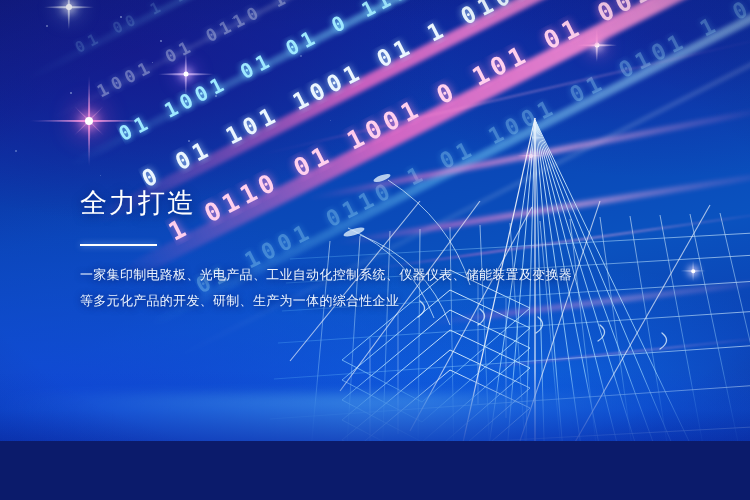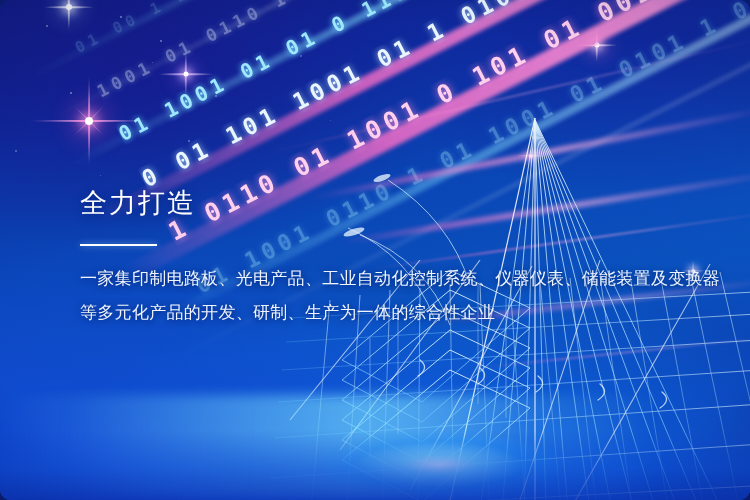--- a/index.html
+++ b/index.html
@@ -1,27 +1,26 @@
 <!DOCTYPE html>
 <html lang="zh"><head>
 <meta charset="utf-8">
 <title>Banner</title>
 <style>
   html,body{margin:0;padding:0;background:#0b1b6b;}
   *{box-sizing:border-box;}
   .stage{
     position:relative;
-    width:750px;height:500px;
+    width:750px;height:441px;
     overflow:hidden;
     font-family:"Liberation Sans","DejaVu Sans",sans-serif;
     background:
       radial-gradient(120% 90% at 8% 96%, #1248d8 0%, rgba(18,72,216,0) 55%),
       radial-gradient(100% 70% at 62% 100%, #0f6ff0 0%, rgba(15,111,240,0) 60%),
       linear-gradient(168deg,#101e86 0%,#0d2a9e 18%,#0a46b6 42%,#0a52bf 62%,#0b41b4 82%,#0f2a9c 100%);
-    border-radius: 11px;
   }
 
   
   .sky{
     position:absolute;inset:0;
     background:
       radial-gradient(60% 55% at 18% 12%, rgba(22,26,140,.85) 0%, rgba(22,26,140,0) 70%),
       radial-gradient(55% 45% at 88% 8%,  rgba(20,30,150,.55) 0%, rgba(20,30,150,0) 72%);
     pointer-events:none;
   }
@@ -114,21 +113,21 @@
     margin-top:14px;
     color:#ffffff;font-size:41px;line-height:1.05;letter-spacing:0px;
     font-weight:700;white-space:nowrap;
     text-shadow:0 3px 14px rgba(0,25,100,.8), 0 0 2px rgba(255,255,255,.4);
   }
   .rule{
     width:77px;height:2px;background:#ffffff;margin:27px 0 16px 0;
     box-shadow:0 0 6px rgba(190,225,255,.6);
   }
   .desc{
-    color:#eef5ff;font-size:17px;line-height:2.0;letter-spacing:.3px;
+    color:#eef5ff;font-size:13px;line-height:2.0;letter-spacing:.3px;
     font-weight:400;text-shadow:0 1px 7px rgba(0,20,90,.85);
   }
   .desc div{white-space:nowrap;}
 
   .cta{
     position:absolute;left:80px;top:404px;
     width:200px;height:49px;
     border:1px solid rgba(255,255,255,.95);
     background:transparent;
     display:flex;align-items:center;justify-content:center;

